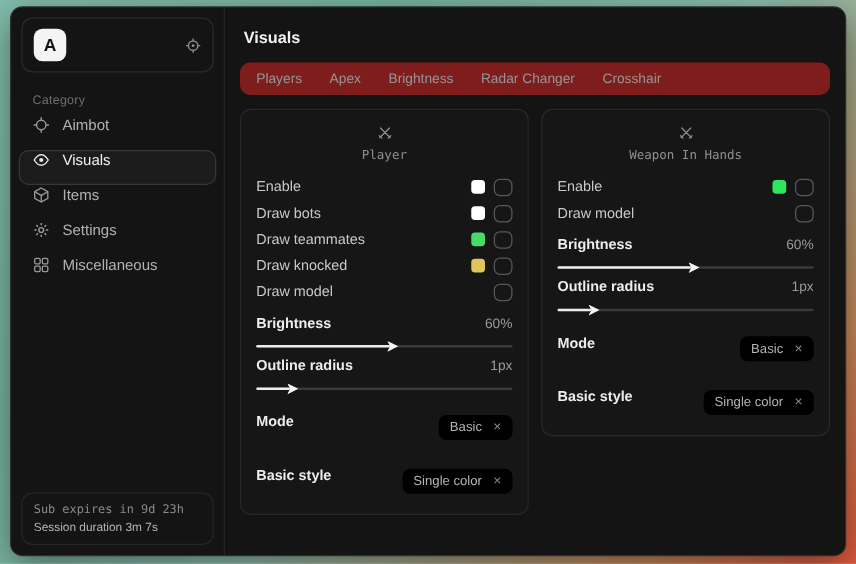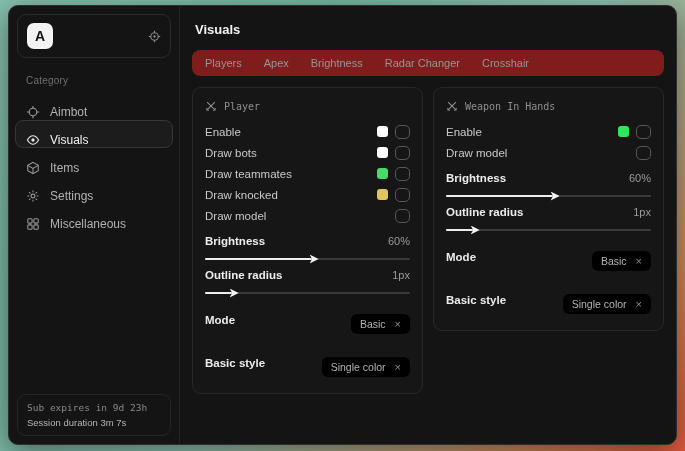--- a/index.html
+++ b/index.html
@@ -30,21 +30,21 @@
   .app-meta { display:flex; flex-direction:column; gap:2px; min-width:0; }
   .app-name { font-size:10.5px; font-weight:bold; color:#ececec; }
   .app-sub { font-size:9.5px; color:#8d8d8d; white-space:nowrap; }
   .app-target { margin-left:auto; color:#8d8d8d; width:13px; height:13px; cursor:pointer; }
   .app-target svg { width:13px; height:13px; display:block; }
 
   .category { margin:17px 0 6px 17px; font-size:10px; color:#6f6f6f; letter-spacing:.2px; }
 
   .nav { display:flex; flex-direction:column; }
   .nav-item {
-    height:28px; display:flex; align-items:flex-end; gap:10px;
+    height:28px; display:flex; align-items:flex-start; gap:10px;
     padding:0 10px; margin:0 6px; color:#b2b2b2; font-size:12px;
     border:1px solid transparent; border-radius:8px; cursor:pointer;
   }
   .nav-item .nav-ic { width:14px; height:14px; color:#9a9a9a; flex-shrink:0; }
   .nav-item .nav-ic svg { width:14px; height:14px; display:block; }
   .nav-item.active { background:#1c1c1c; border-color:#373737; color:#f1f1f1; }
   .nav-item.active .nav-ic { color:#e6e6e6; }
 
   .side-footer {
     margin:auto 8px 8px 8px; border:1px solid #262626; border-radius:9px;
@@ -65,21 +65,21 @@
   }
   .tab.active { background:#333333; color:#fafafa; }
 
   .content { margin-top:11px; display:flex; gap:10px; align-items:flex-start; }
   .panel {
     flex:1; border:1px solid #282828; border-radius:9px; background:#161616;
     padding:9px 12px 13px 12px; min-width:0;
   }
   .panel-head {
     display:flex; align-items:center; gap:7px; color:#8f8f8f;
-    font-family:"DejaVu Sans Mono", monospace; font-size:10px; margin:3px 0 9px 0;
+    font-family:"DejaVu Sans Mono", monospace; font-size:10px; margin:3px 0 9px 0;flex-direction:column;
   }
   .panel-head .ph-ic { width:12px; height:12px; color:#8f8f8f; }
   .panel-head .ph-ic svg { width:12px; height:12px; display:block; }
 
   .row-toggle { height:21px; display:flex; align-items:center; }
   .row-toggle .lbl { font-size:11.5px; color:#c9c9c9; }
   .ctrls { margin-left:auto; display:flex; align-items:center; gap:7px; }
   .swatch { width:11px; height:11px; border-radius:3px; cursor:pointer; }
   .checkbox {
     width:15px; height:14px; border:1.5px solid #585858; border-radius:5px;

